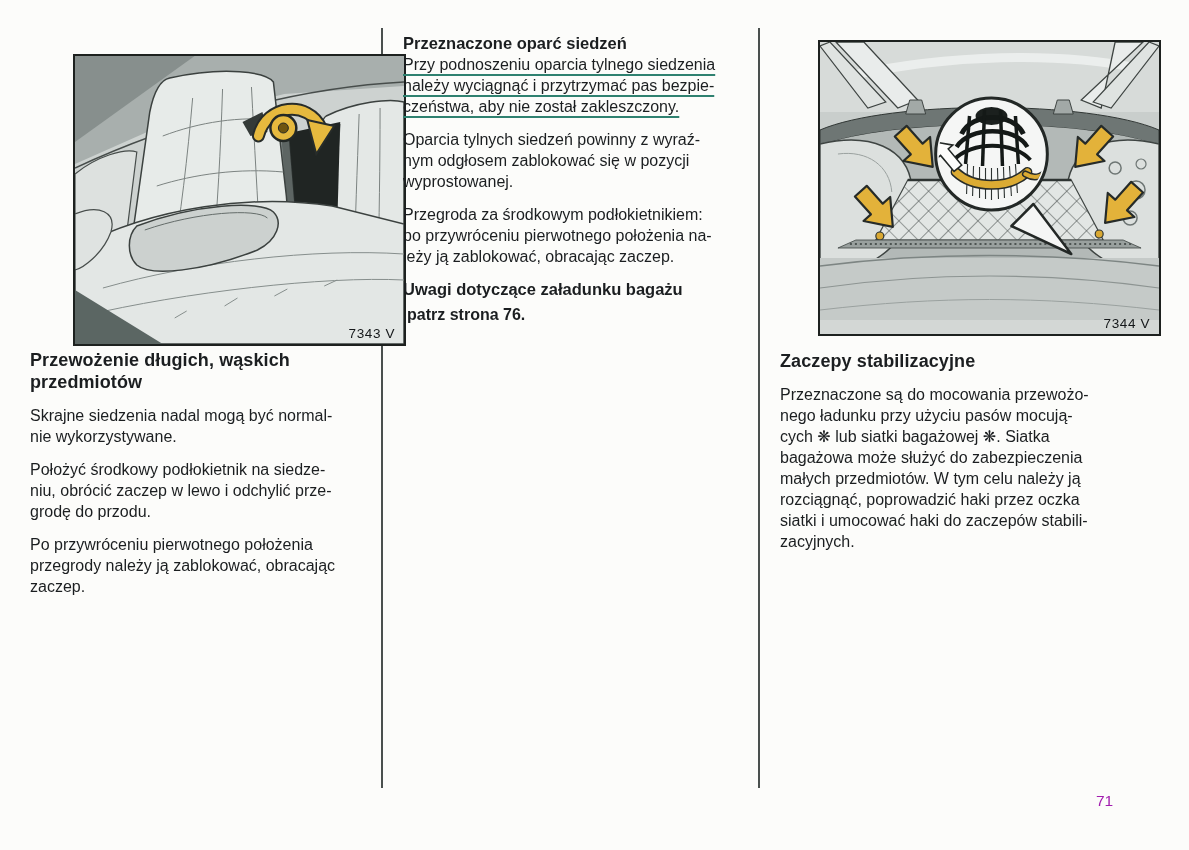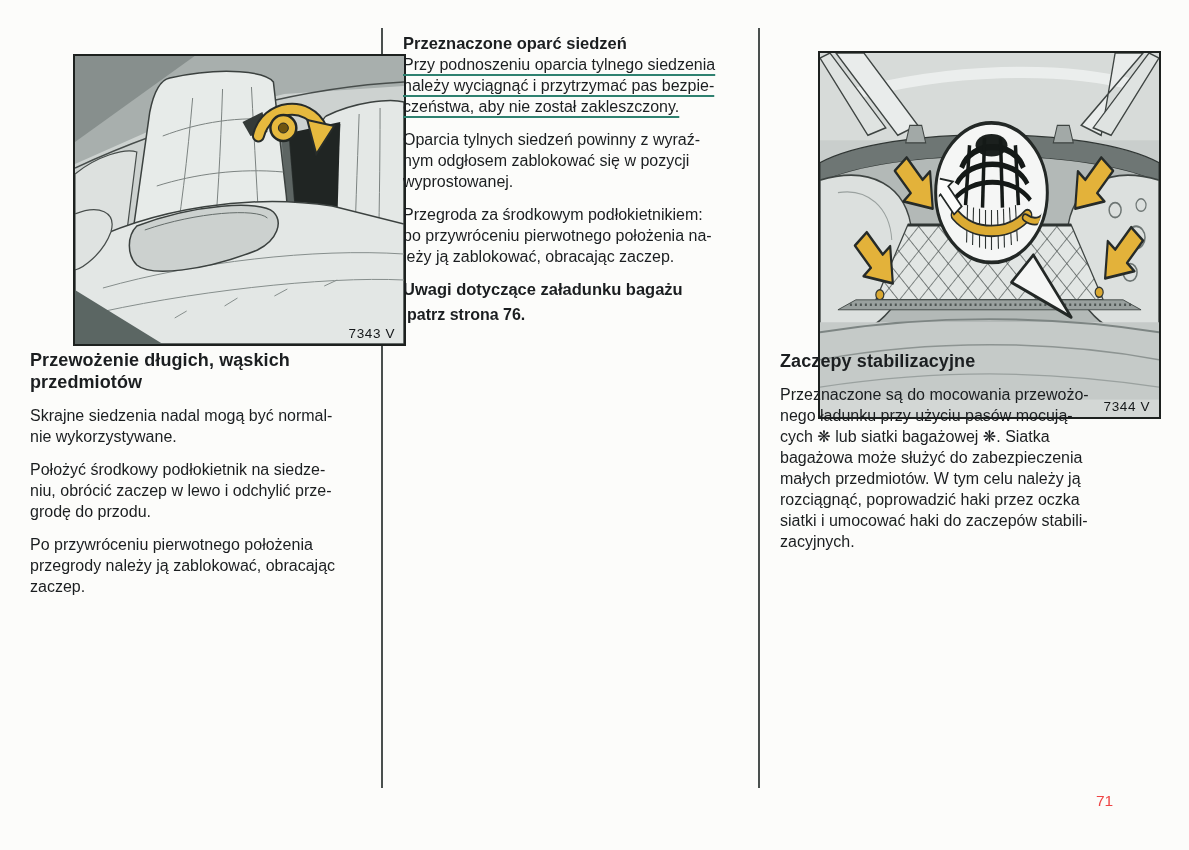--- a/index.html
+++ b/index.html
@@ -11,21 +11,21 @@
   }
   .vrule { position:absolute; top:28px; height:760px; width:1.5px; background:#4a504e; }
   .vrule-1 { left:381px; }
   .vrule-2 { left:758px; }
 
   .figure {
     position:absolute; border:2px solid #1d211f; background:#fdba74;
     box-sizing:border-box;
   }
   .fig-left  { left:33px;  top:38px; width:333px; height:292px; }
-  .fig-right { left:778px; top:35px; width:343px; height:368px; }
+  .fig-right { left:778px; top:24px; width:343px; height:296px; }
   .figure svg { display:block; width:100%; height:100%; }
   .fig-caption {
     position:absolute; right:9px; bottom:3px;
     font-size:13.5px; letter-spacing:0.6px; color:#15181a;
   }
 
   .col { position:absolute; }
   .col-left   { left:30px;  top:349px; width:352px; }
   .col-middle { left:403px; top:33px;  width:354px; }
   .col-right  { left:780px; top:350px; width:354px; }
@@ -48,21 +48,21 @@
     text-decoration-color:#2f8170;
     text-decoration-thickness:1.7px;
     text-underline-offset:3.5px;
     text-decoration-skip-ink:none;
   }
   .para.note { margin:4px;font-weight:bold; }
   .col-left .section-heading { margin-bottom:12px; }
 
   .page-number {
     position:absolute; left:1096px; top:792px;
-    font-size:15.5px; color:#ef4444;
+    font-size:15.5px; color:#a21caf;
   }
 </style>
 </head>
 <body>
 
 <div class="page">
 
   <div class="vrule vrule-1"></div>
   <div class="vrule vrule-2"></div>
 

